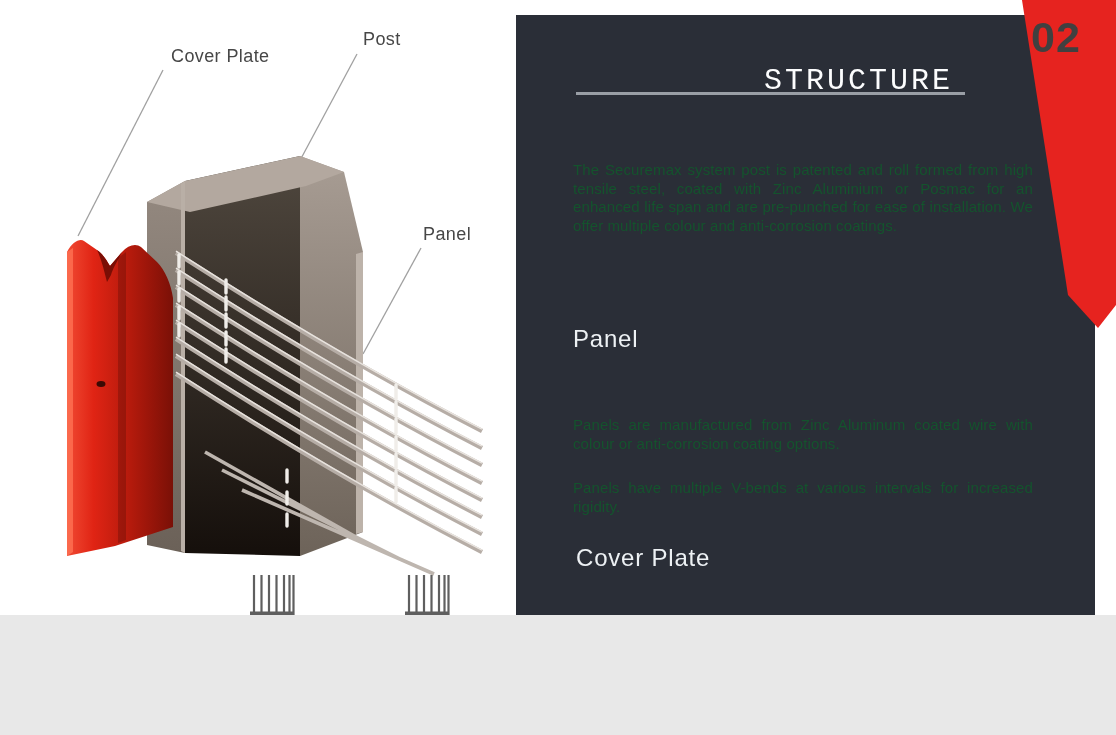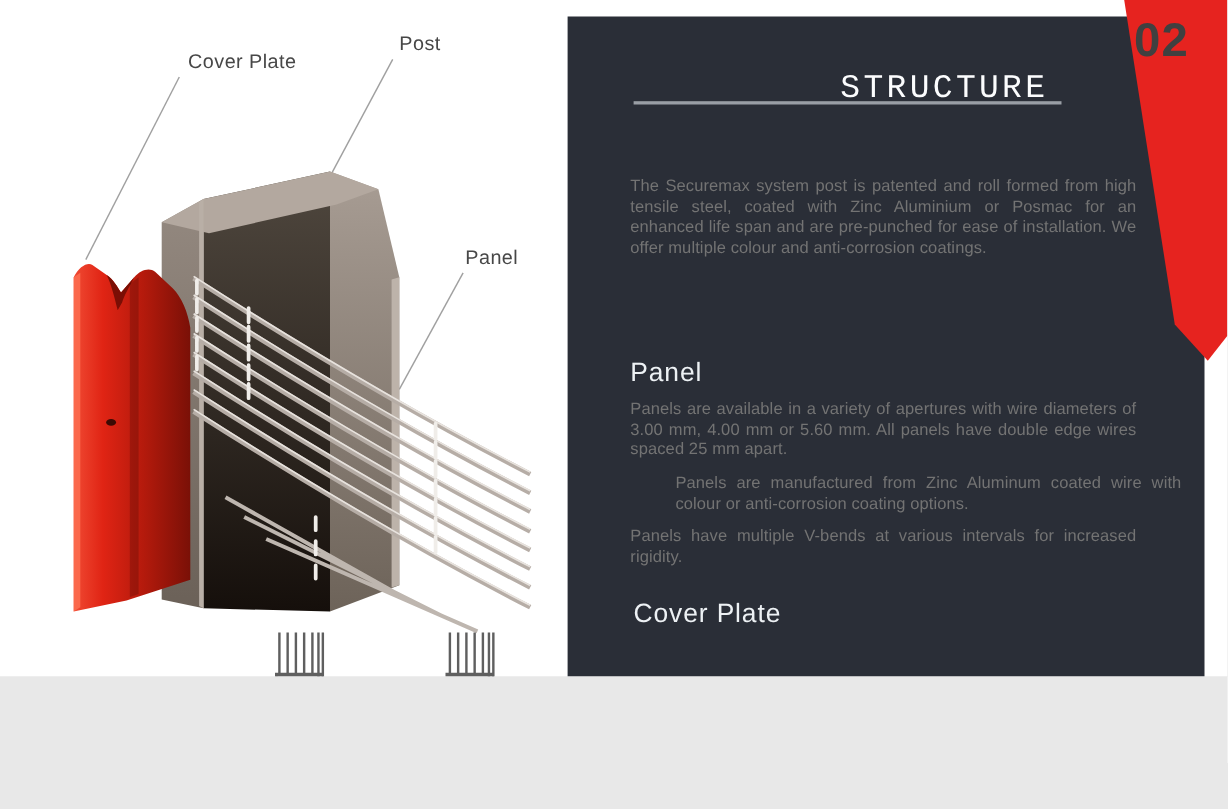--- a/index.html
+++ b/index.html
@@ -12,21 +12,21 @@
   .rp-title {
     position:absolute; left:566px; top:44px; width:387px; text-align:right;
     color:#fcfdfe; font-size:30px; font-weight:300; letter-spacing:3px;font-family:Liberation Mono, monospace;
   }
   .rp-rule { position:absolute; left:576px; top:92px; width:389px; height:3px; background:#999ea5; }
   .rp-h2 {
     position:absolute; left:573px; margin:0; color:#edf1f4; font-size:24px;
     font-weight:300; letter-spacing:0.8px;
   }
   .rp-p {
-    position:absolute; left:573px; width:460px; margin:0; color:#737373;
+    position:absolute; left:573px; width:460px; margin:0; color:#14532d;
     font-size:15px; line-height:18.5px; text-align:justify; letter-spacing:0.1px;
   }
   
   .page-num {
     position:absolute; left:1031px; top:13px; width:63px; text-align:left;
     color:#404040; font-size:43px; font-weight:700; letter-spacing:1px;
   }
   .ribbon-svg { position:absolute; left:1016px; top:0; }
   .footer-svg { position:absolute; left:0; top:708px; }
   
@@ -149,22 +149,21 @@
   <p class="lbl-topview" style="left:69px; top:638px;">Top view</p>
 
   <div class="dark-panel"></div>
 
   <h1 class="rp-title">STRUCTURE</h1>
   <div class="rp-rule"></div>
 
   <p class="rp-p" style="top:161px;">The Securemax system post is patented and roll formed from high tensile steel, coated with Zinc Aluminium or Posmac for an enhanced life span and are pre-punched for ease of installation. We offer multiple colour and anti-corrosion coatings.</p>
 
   <h2 class="rp-h2" style="top:325px;">Panel</h2>
-  <p class="rp-p" style="top:363px;">Panels are available in a variety of apertures with wire diameters of 3.00 mm, 4.00 mm or 5.60 mm. All panels have double edge wires spaced 25 mm apart.</p>
-  <p class="rp-p" style="top:431px;margin-left:41px;">Panels are manufactured from Zinc Aluminum coated wire with colour or anti-corrosion coating options.</p>
+  <p class="rp-p" style="top:416px;">Panels are manufactured from Zinc Aluminum coated wire with colour or anti-corrosion coating options.</p>
   <p class="rp-p" style="top:479px;">Panels have multiple V-bends at various intervals for increased rigidity.</p>
 
   <h2 class="rp-h2" style="top:544px; left:576px;">Cover Plate</h2>
 
   <svg class="ribbon-svg" width="100" height="335" viewBox="0 0 100 335">
     <polygon points="6,0 100,0 100,305 82,328 52,295" fill="#e6231f"></polygon>
   </svg>
   <div class="page-num">02</div>
 
   <svg class="footer-svg" width="880" height="27" viewBox="0 0 880 27">

